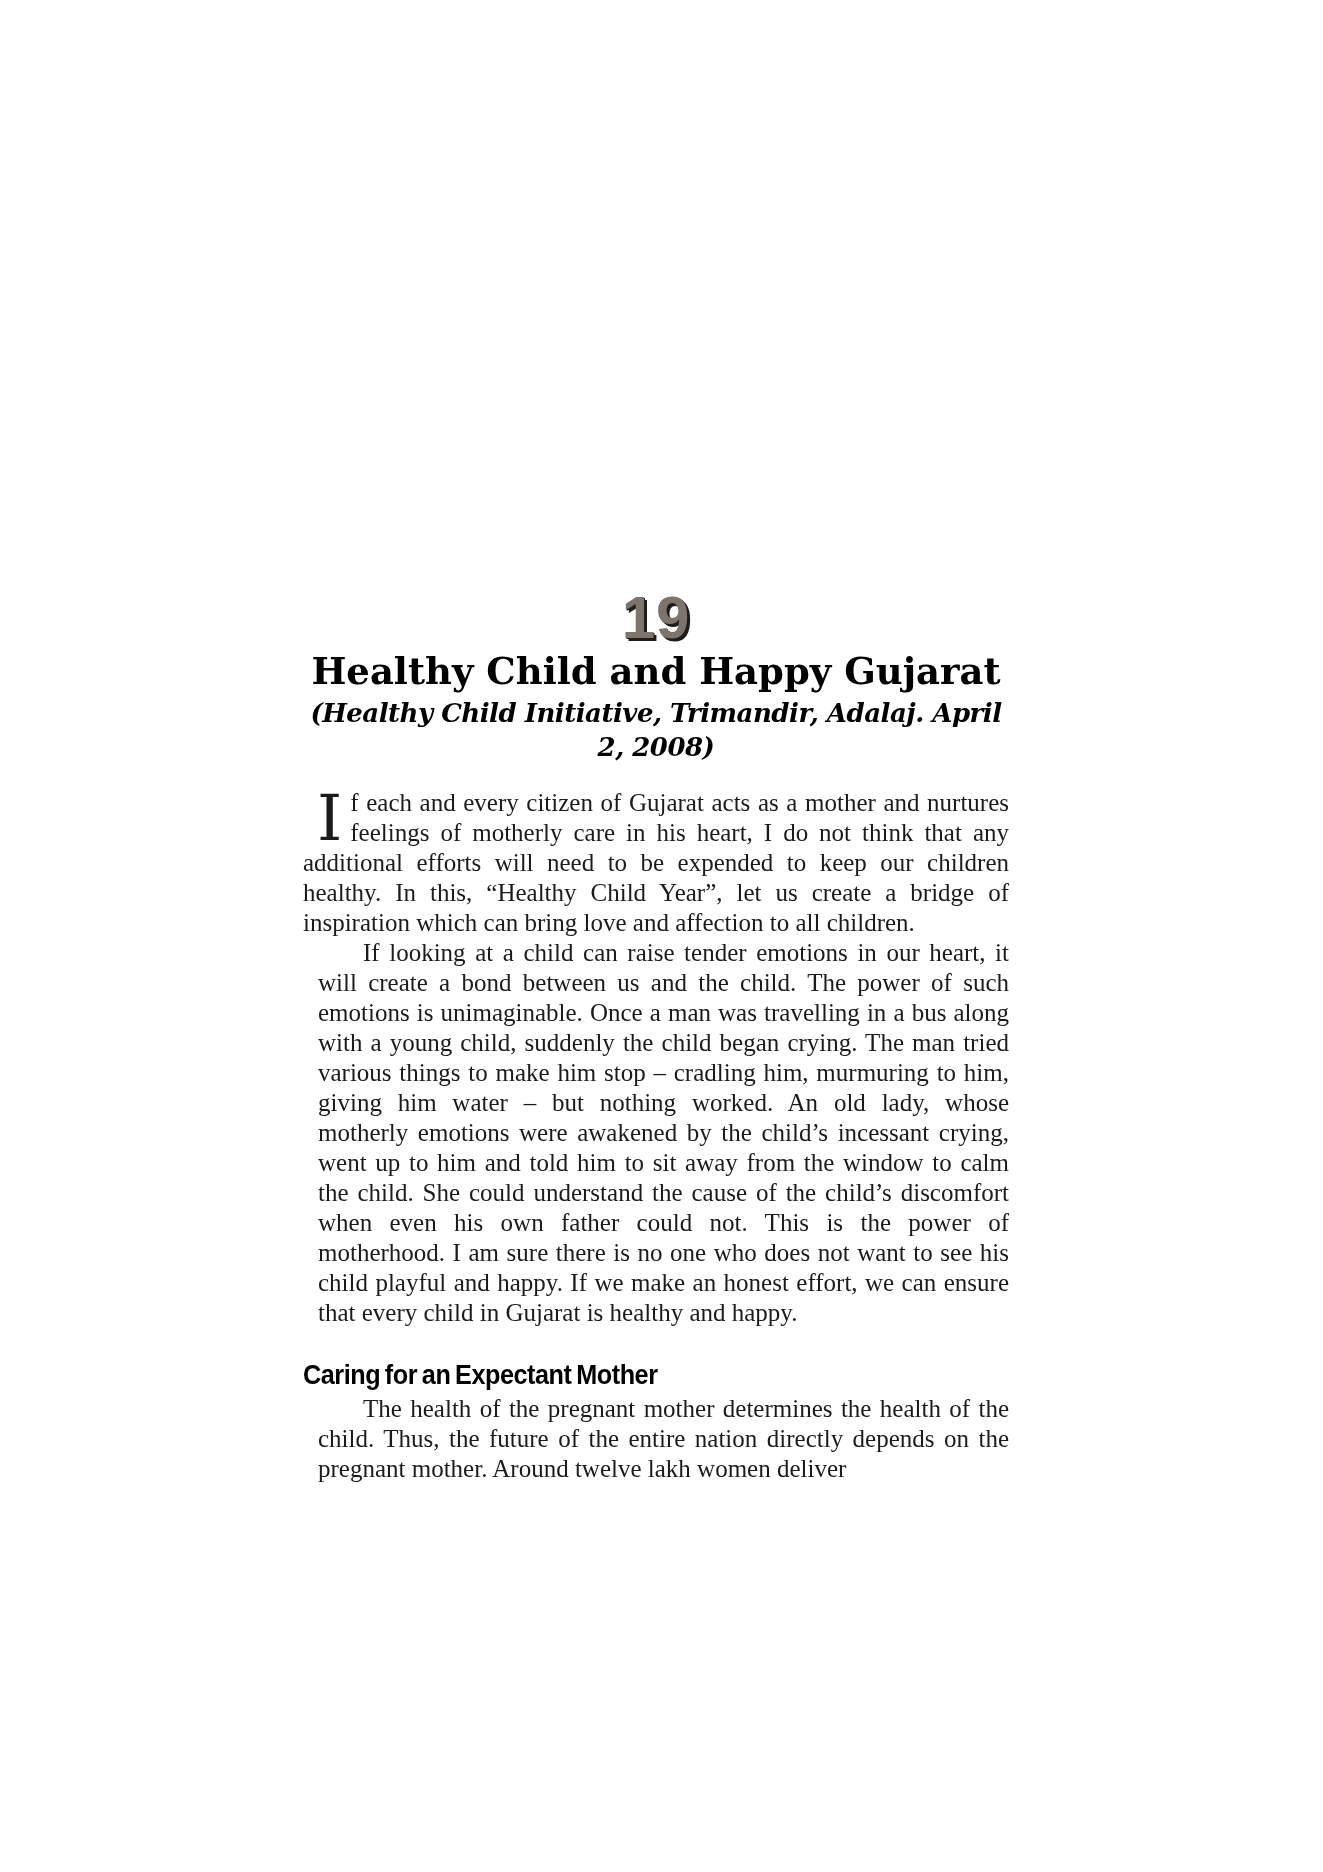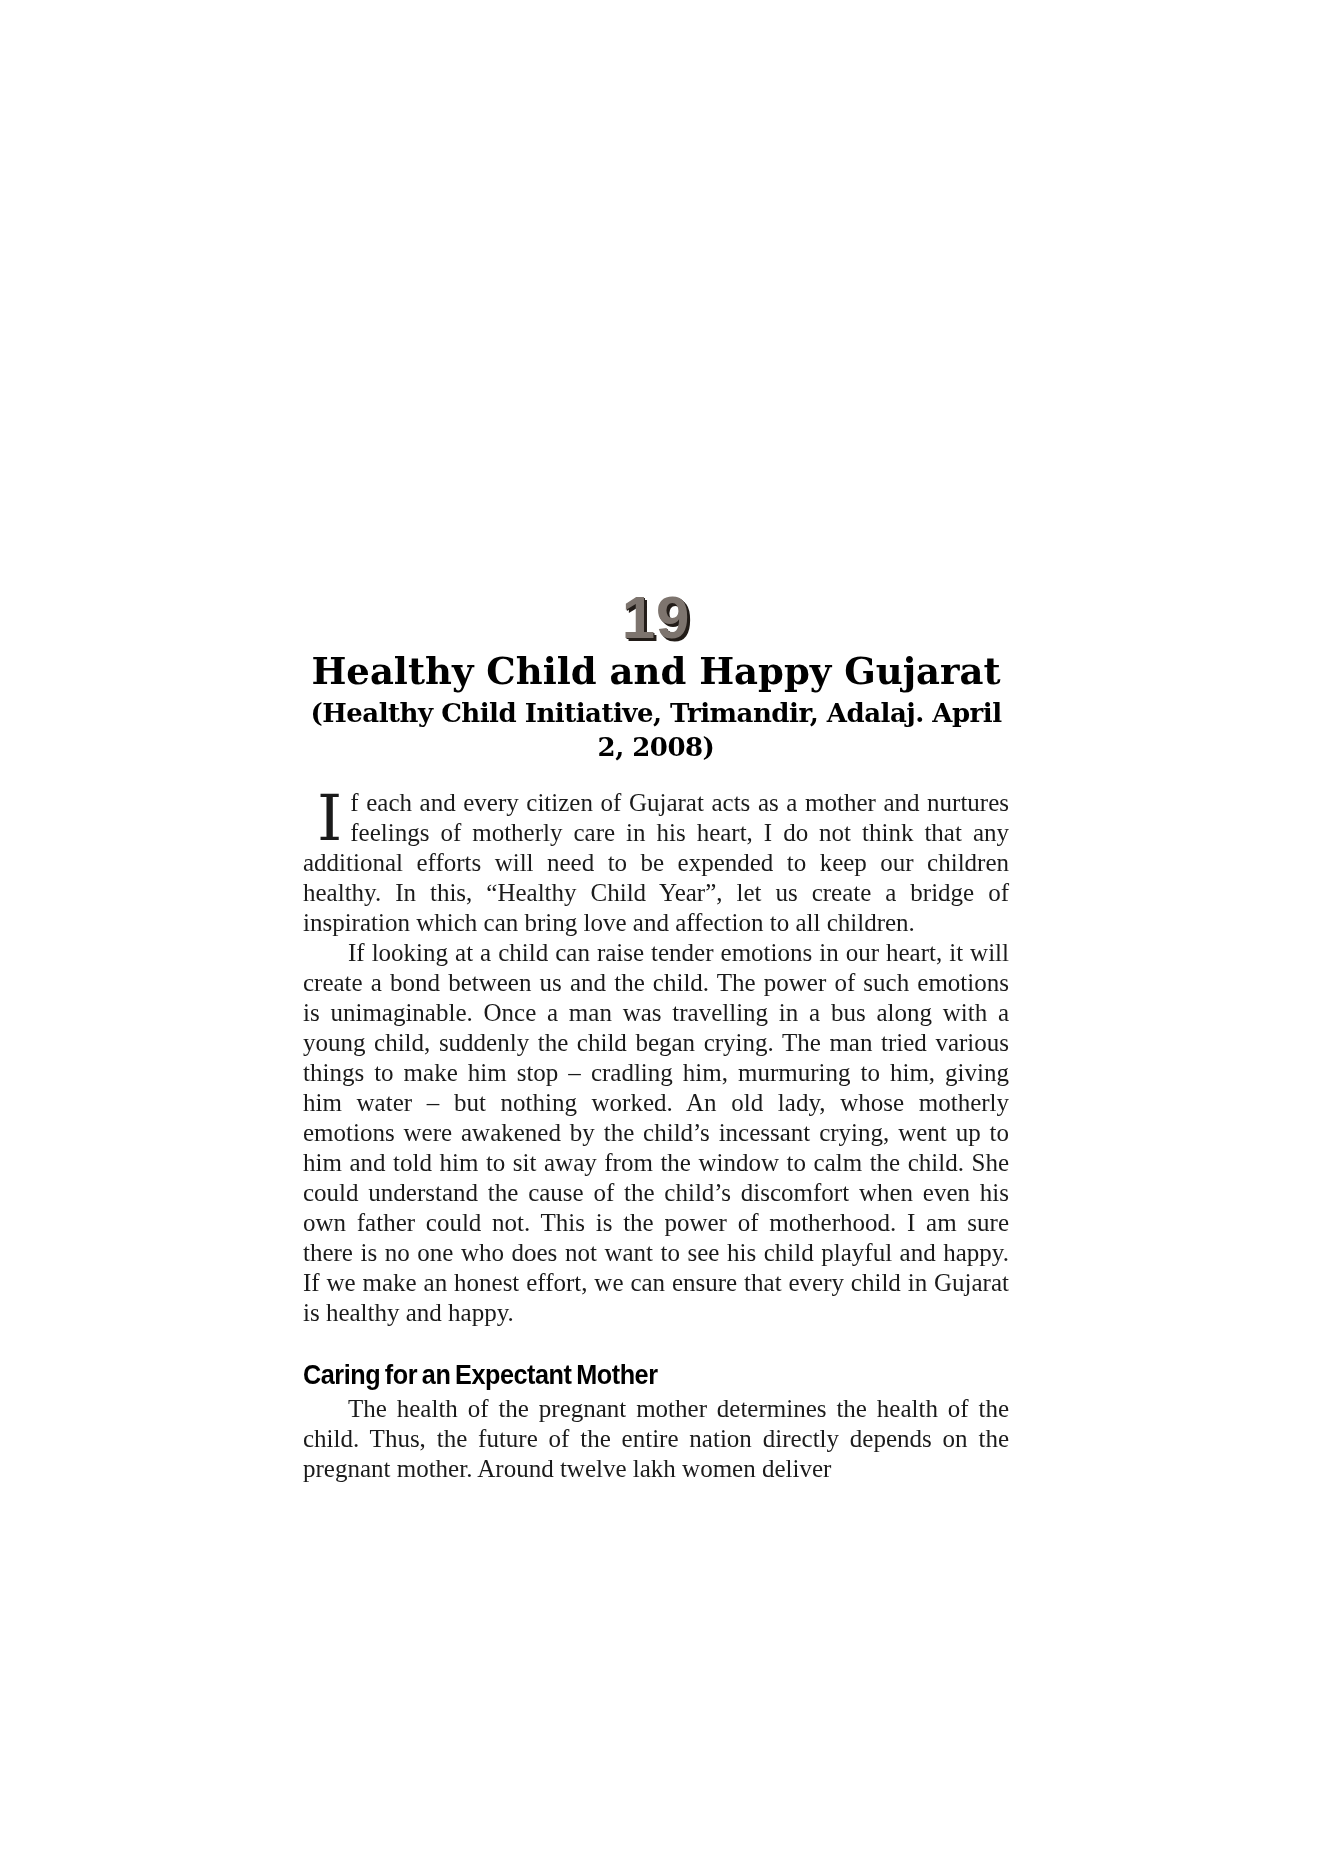--- a/index.html
+++ b/index.html
@@ -42,38 +42,40 @@
     font-weight:bold;
     font-size:37px;
     line-height:46px;
     color:var(--heading-text);
     letter-spacing:0px;
   }
   .subtitle{
     margin-top:2px;
     text-align:center;
     font-family:"DejaVu Serif", serif;
+    font-style:italic;
     font-weight:bold;
     font-size:26px;
     line-height:34px;
     color:var(--heading-text);
     letter-spacing:-0.5px;
   }
   .body-para{
     font-family:"Liberation Serif", serif;
     font-size:25px;
     line-height:30px;
     color:var(--body-text);
     text-align:justify;
   }
   .body-para.first{
     margin-top:24px;
   }
   .body-para.indented{
     text-indent:45px;
+    margin-left:15px;
   }
   .dropcap{
     float:left;
     font-family:"DejaVu Serif", serif;
     font-weight:normal;
     font-size:64px;
     line-height:52px;
     height:56px;
     padding-top:4px;
     margin-left:14px;

